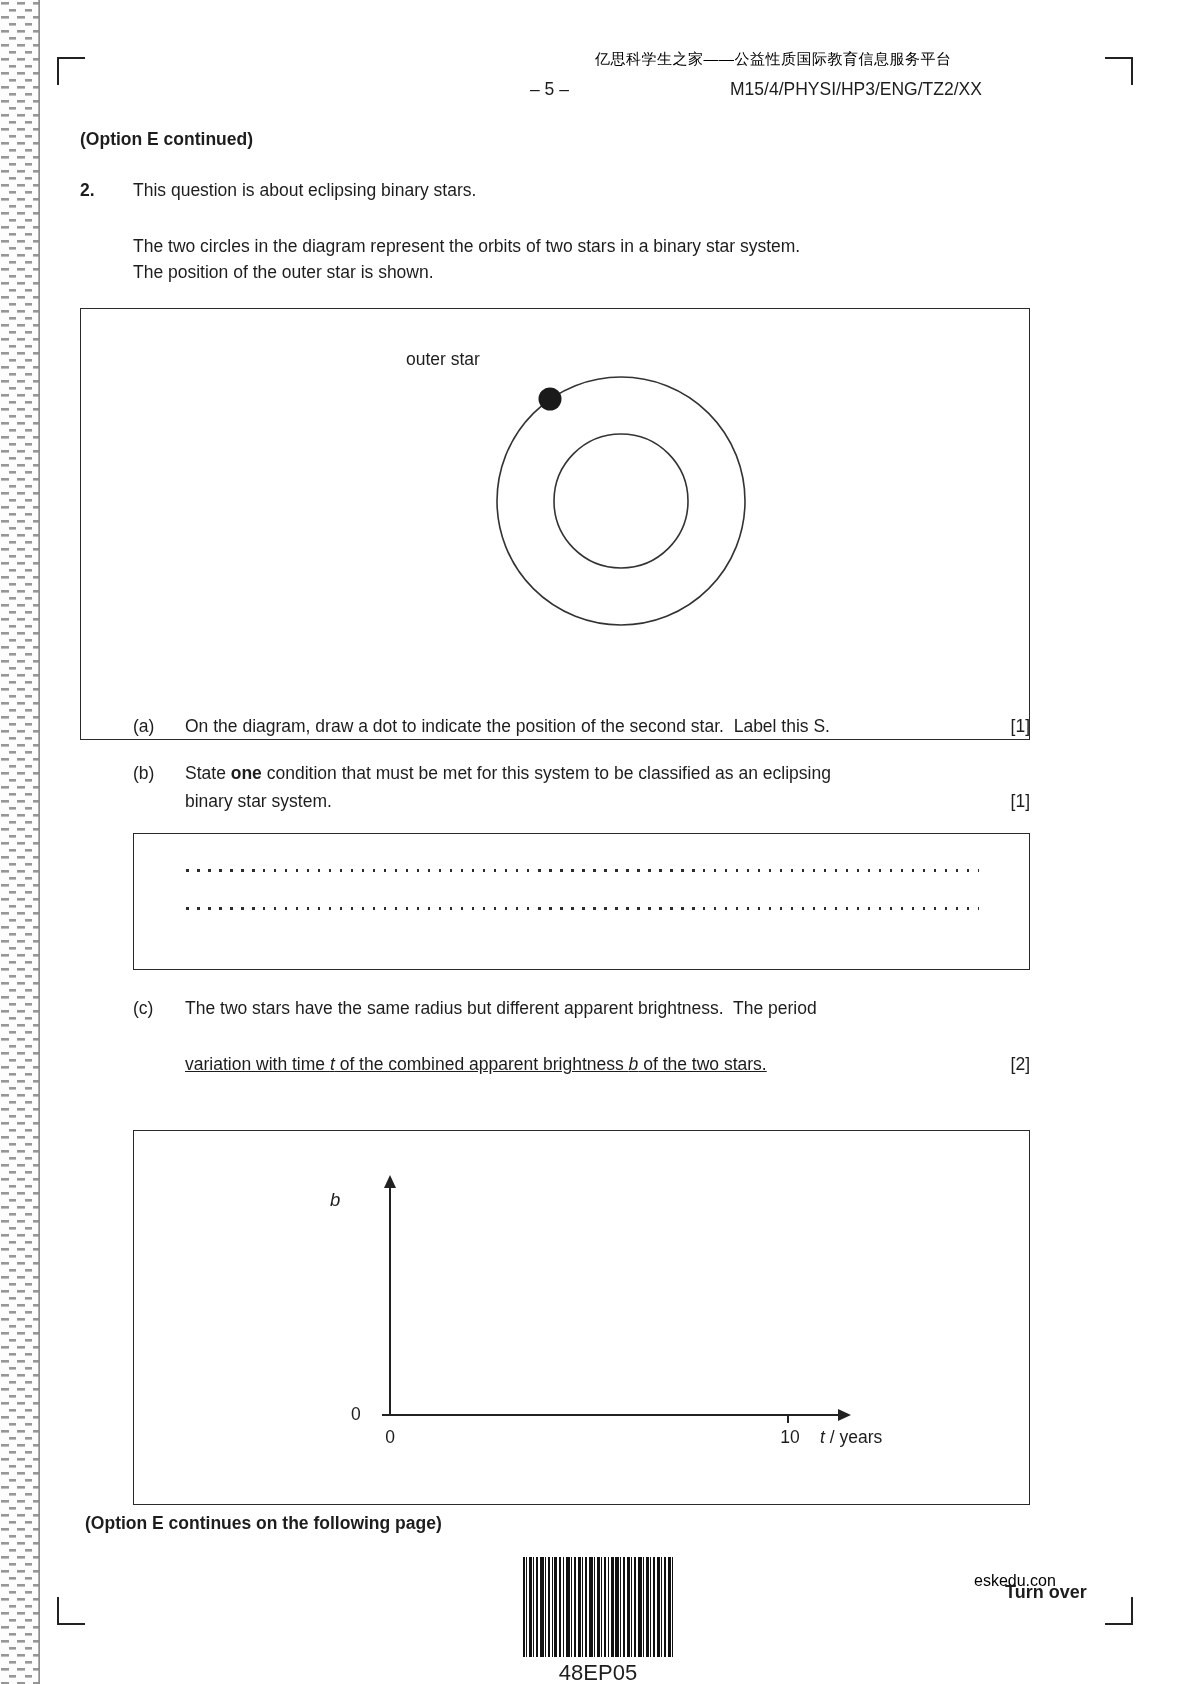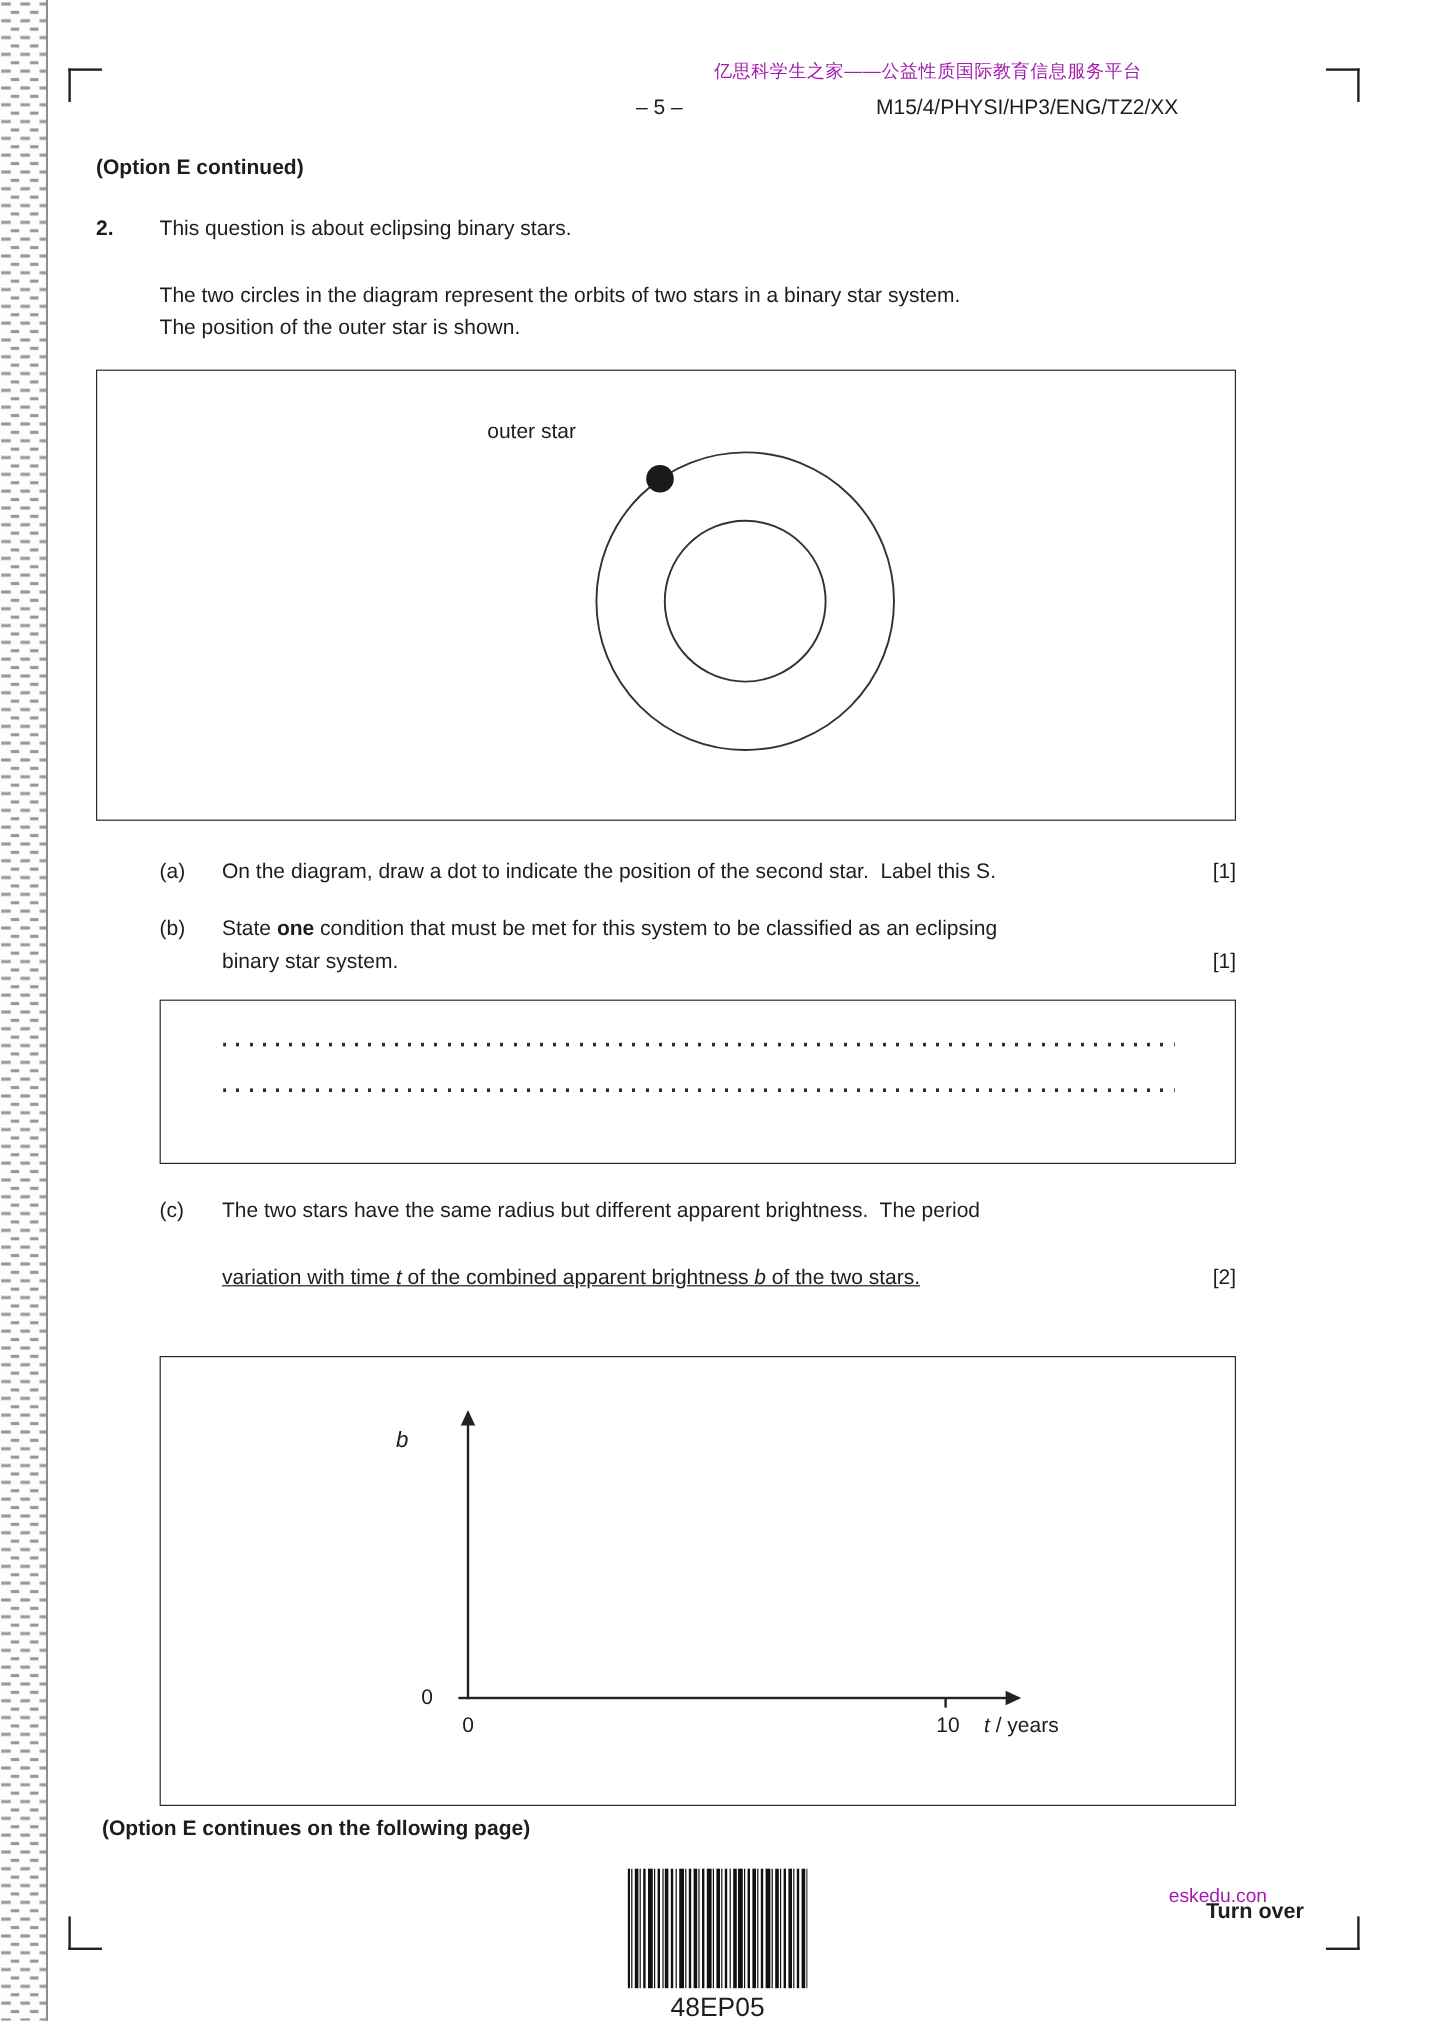--- a/index.html
+++ b/index.html
@@ -3,21 +3,21 @@
 <meta charset="utf-8">
 <style>
   * { margin:0; padding:0; box-sizing:border-box; }
   body { background:#fff; font-family:"Liberation Sans", sans-serif; }
   .page { position:relative; width:1191px; height:1684px; background:#ffffff; overflow:hidden;
           color:#1d1d1d; font-size:17.5px; }
   .abs { position:absolute; }
   .pre { white-space:pre; }
   .b { font-weight:bold; }
   .i { font-style:italic; }
-  .gray { color:#a21caf; }
+  .gray { color:#000000; }
   .right { text-align:left; }
   .center { text-align:center; }
 
   .corner { position:absolute; width:28px; height:28px; }
   .corner.tl { border-top:2.5px solid #222; border-left:2.5px solid #222; }
   .corner.tr { border-top:2.5px solid #222; border-right:2.5px solid #222; }
   .corner.bl { border-bottom:2.5px solid #222; border-left:2.5px solid #222; }
   .corner.br { border-bottom:2.5px solid #222; border-right:2.5px solid #222; }
 
   .boxframe { position:absolute; border:1.6px solid #2a2a2a; background:#fff; }
@@ -63,21 +63,21 @@
   <div class="abs right" style="left:730px;top:79px;width:300px;">M15/4/PHYSI/HP3/ENG/TZ2/XX</div>
 
   <div class="abs b" style="left:80px;top:129px;">(Option E continued)</div>
 
   <div class="abs b" style="left:80px;top:180px;">2.</div>
   <div class="abs" style="left:133px;top:180px;">This question is about eclipsing binary stars.</div>
 
   <div class="abs pre" style="left:133px;top:236px;">The two circles in the diagram represent the orbits of two stars in a binary star system.</div>
   <div class="abs pre" style="left:133px;top:262px;">The position of the outer star is shown.</div>
 
-  <div class="boxframe" style="left:80px;top:308px;width:950px;height:376px;">
+  <div class="boxframe" style="left:80px;top:308px;width:950px;height:432px;">
     <svg width="947" height="365" viewBox="0 0 947 365">
       <circle cx="540" cy="192" r="124" fill="none" stroke="#333" stroke-width="1.6"></circle>
       <circle cx="540" cy="192" r="67" fill="none" stroke="#333" stroke-width="1.6"></circle>
       <circle cx="469" cy="90" r="11.5" fill="#1a1a1a"></circle>
     </svg>
     <div class="abs right" style="left:325px;top:40px;width:128px;">outer star</div>
   </div>
 
   <div class="abs" style="left:133px;top:716px;">(a)</div>
   <div class="abs pre" style="left:185px;top:716px;">On the diagram, draw a dot to indicate the position of the second star.  Label this S.</div>

